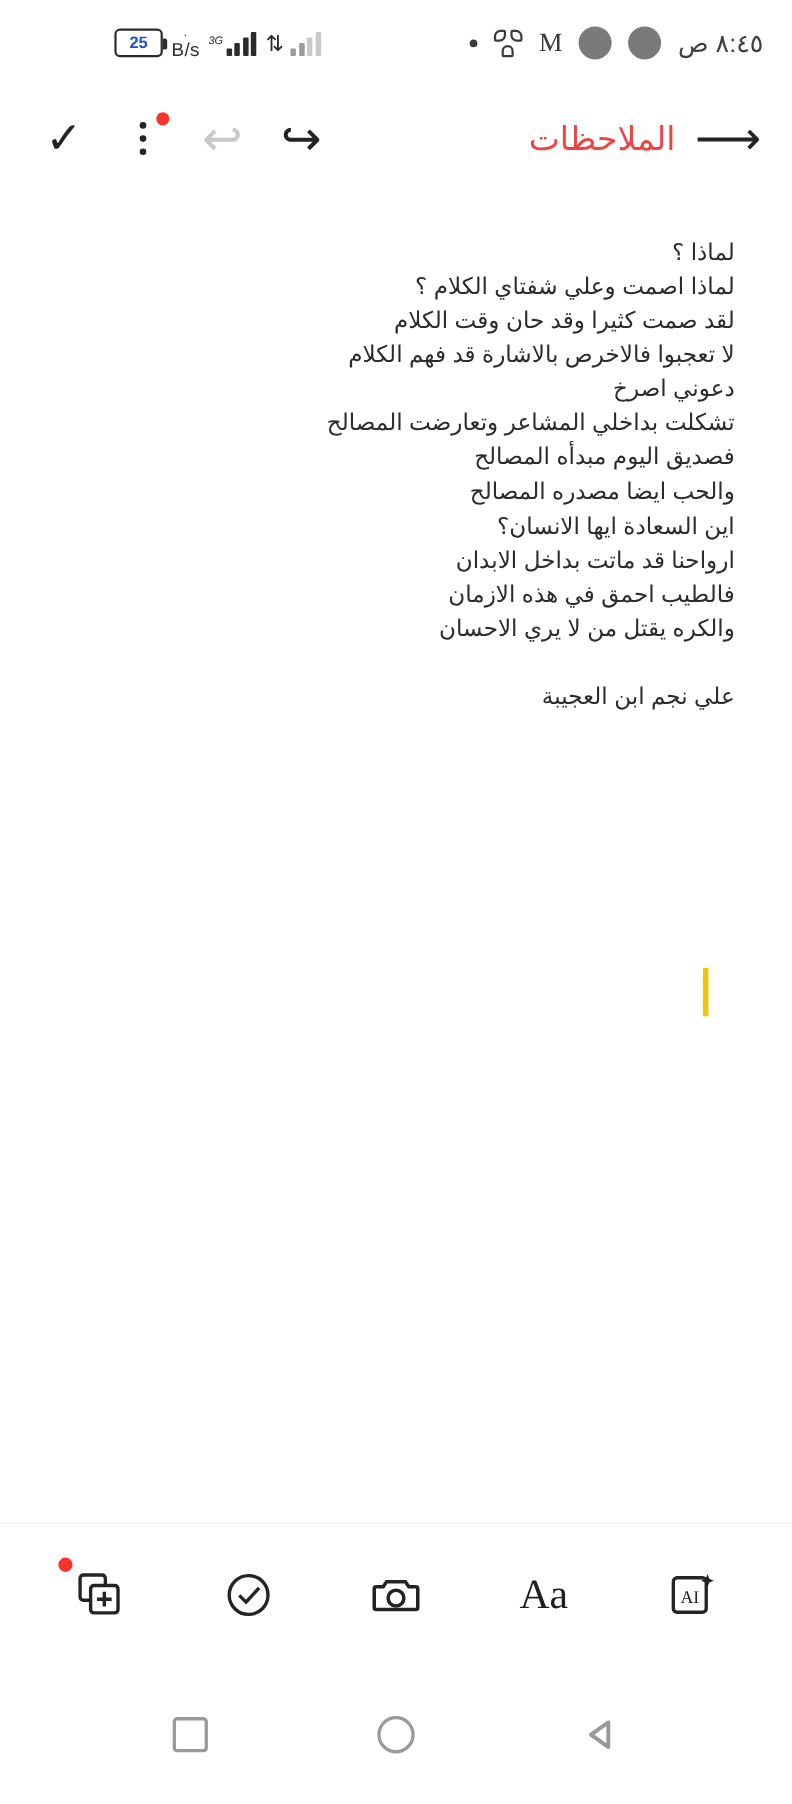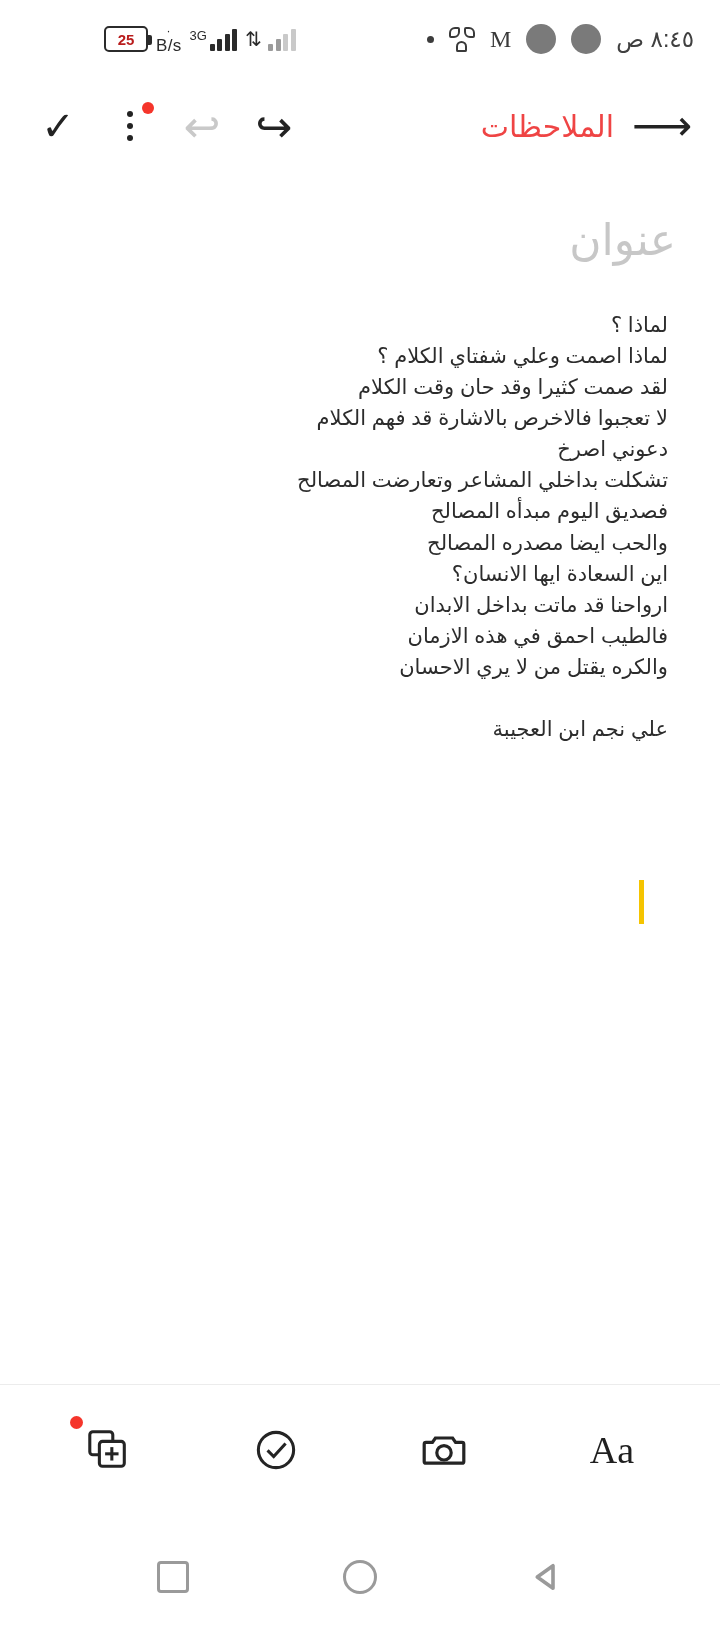--- a/index.html
+++ b/index.html
@@ -30,21 +30,21 @@
   .battery-chip {
     position: relative;
     width: 44px;
     height: 26px;
     border: 2.5px solid #2b2b2b;
     border-radius: 5px;
     display: flex;
     align-items: center;
     justify-content: center;
     font-size: 15px;
-    color: #b91c1c;
+    color: #1d4ed8;
     font-weight: 600;
     text-align: right;
   }
   .battery-chip::after {
     content: "";
     position: absolute;
     right: -6px;
     top: 7px;
     width: 4px;
     height: 10px;
@@ -61,21 +61,21 @@
   .net-speed .sp-top { font-size: 12px; letter-spacing: .3px; }
   .net-speed .sp-bot { font-size: 17px; letter-spacing: .3px; }
   .sig-bars { display: flex; align-items: flex-end; gap: 2.5px; height: 24px; }
   .sig-bars i { display: block; width: 5px; background: #2b2b2b; border-radius: 1px; }
   .sig-bars i.b1 { height: 7px; }
   .sig-bars i.b2 { height: 12px; }
   .sig-bars i.b3 { height: 17px; }
   .sig-bars i.b4 { height: 22px; }
   .sig-bars.faded i { background: #9b9b9b; }
   .sig-bars.faded i.b3, .sig-bars.faded i.b4 { background: #c9c9c9; }
-  .threeg-tag { font-size: 13px; color: #2b2b2b; position: relative; top: -8px; }
+  .threeg-tag { font-size: 10px; color: #2b2b2b; position: relative; top: -8px; font-style: italic; }
   .arrows-icon { font-size: 20px; color: #2b2b2b; letter-spacing: -2px; }
 
   .status-right {
     display: flex;
     align-items: center;
     gap: 15px;
     direction: ltr;
   }
   .dot-small { width: 7px; height: 7px; border-radius: 50%; background: #3c3c3c; }
   .icon-grey-circle { width: 30px; height: 30px; border-radius: 50%; background: #7a7a7a; }
@@ -274,21 +274,20 @@
         <i></i>
     </span>
   </div>
 
   <div class="tb-icon">
     <span class="check-glyph">✓</span>
   </div>
 </div>
 
 <div class="note-area">
-  <div class="note-title">عنوان</div>
   <div class="note-body">لماذا ؟
 لماذا اصمت وعلي شفتاي الكلام ؟
 لقد صمت كثيرا وقد حان وقت الكلام
 لا تعجبوا فالاخرص بالاشارة قد فهم الكلام
 دعوني اصرخ
 تشكلت بداخلي المشاعر وتعارضت المصالح
 فصديق اليوم مبدأه المصالح
 والحب ايضا مصدره المصالح
 اين السعادة ايها الانسان؟
 ارواحنا قد ماتت بداخل الابدان
@@ -323,20 +322,27 @@
     <svg width="48" height="48" viewBox="0 0 24 24" fill="none" stroke="#242424" stroke-width="1.6">
       <path d="M3 8.2h3.2l1.5-2.2h8.6l1.5 2.2H21a.9.9 0 0 1 .9.9v8.6a.9.9 0 0 1-.9.9H3a.9.9 0 0 1-.9-.9V9.1A.9.9 0 0 1 3 8.2z"></path>
       <circle cx="12" cy="13.4" r="3.6"></circle>
     </svg>
   </div>
 
   <div class="bb-item">
     <span class="aa-glyph">Aa</span>
   </div>
 
+  <div class="bb-item">
+    <svg width="46" height="46" viewBox="0 0 24 24" fill="none" stroke="#242424" stroke-width="1.6">
+      <rect x="3.2" y="3.8" width="15.6" height="16.4" rx="1.8"></rect>
+      <text x="11" y="15.6" font-size="8.4" fill="#242424" stroke="none" text-anchor="middle" font-family="Liberation Serif, serif">AI</text>
+      <path d="M19.4 2.2l.9 2.1 2.1.9-2.1.9-.9 2.1-.9-2.1-2.1-.9 2.1-.9z" fill="#242424" stroke="none"></path>
+    </svg>
+  </div>
 </div>
 
 <div class="nav-bar">
   <div class="nav-btn">
     <span class="nav-square"></span>
   </div>
   <div class="nav-btn">
     <span class="nav-circle"></span>
   </div>
   <div class="nav-btn">

